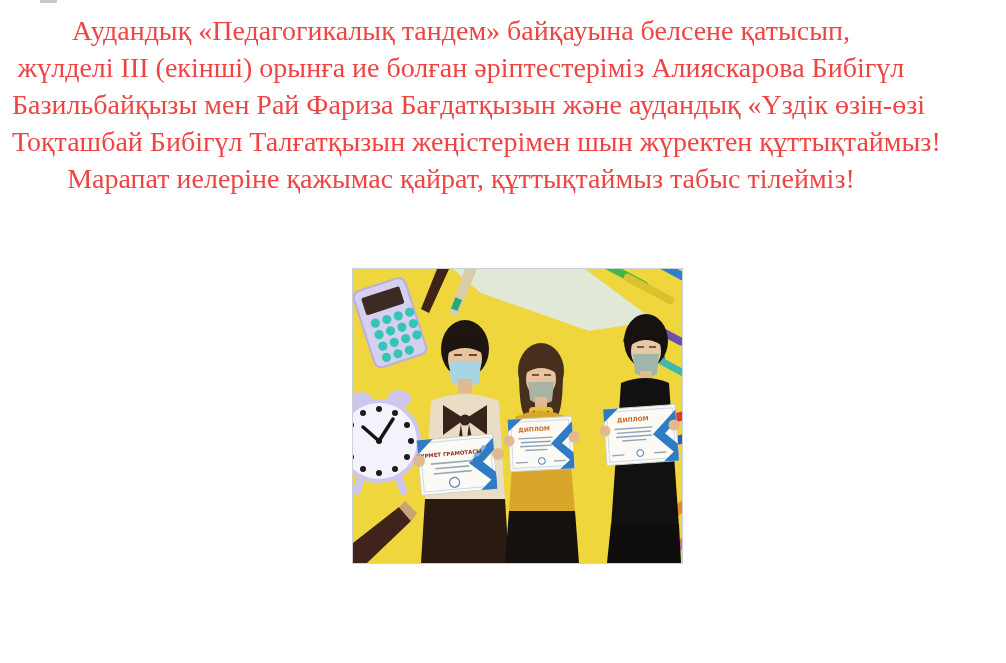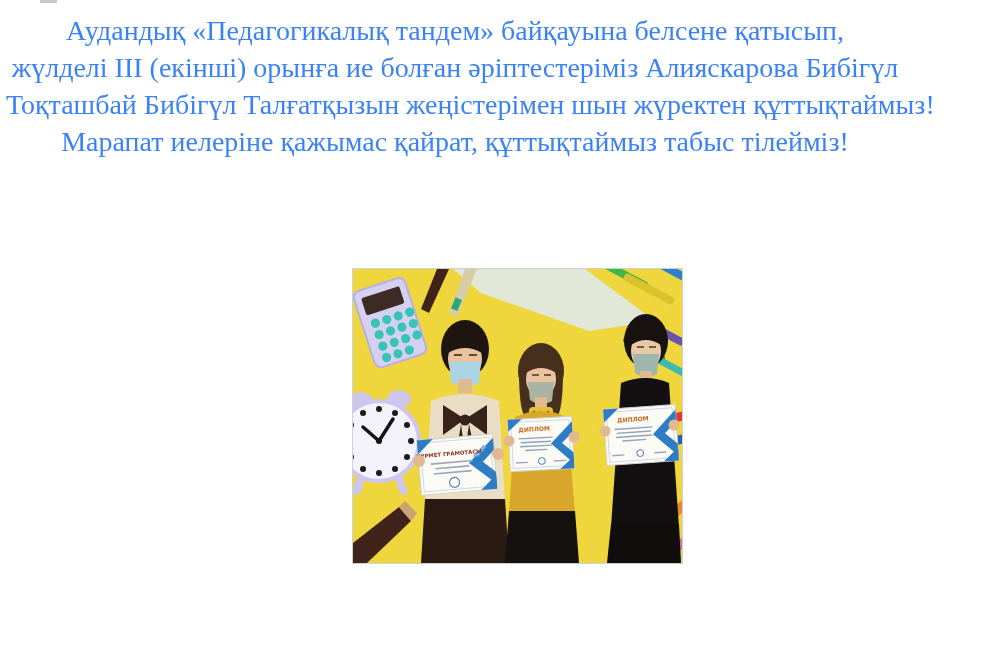--- a/index.html
+++ b/index.html
@@ -18,24 +18,24 @@
     position: absolute;
     left: 40px;
     top: 0;
     width: 17px;
     height: 3px;
     background: #c9c9c9;
   }
   .announcement {
     position: absolute;
     top: 12px;
-    left: 6px;
+    left: 12px;
     width: 898px;
     text-align: center;
-    color: #3b82f6;
+    color: #ef4444;
     font-size: 28px;
     line-height: 37px;
     font-family: "Liberation Serif", serif;
   }
   .announcement .line {
     white-space: nowrap;
   }
   .photo-wrap {
     position: absolute;
     left: 352px;
@@ -52,20 +52,21 @@
   }
 </style>
 </head>
 <body>
 
 <div class="top-artifact"></div>
 
 <div class="announcement">
   <div class="line">Аудандық «Педагогикалық тандем» байқауына белсене қатысып,</div>
   <div class="line">жүлделі III (екінші) орынға ие болған әріптестеріміз Алияскарова Бибігүл</div>
+  <div class="line">Базильбайқызы мен Рай Фариза Бағдатқызын және аудандық «Үздік өзін-өзі</div>
   <div class="line">Тоқташбай Бибігүл Талғатқызын жеңістерімен шын жүректен құттықтаймыз!</div>
   <div class="line">Марапат иелеріне қажымас қайрат, құттықтаймыз табыс тілейміз!</div>
 </div>
 
 <div class="photo-wrap">
   <svg width="329" height="294" viewBox="0 0 329 294" xmlns="http://www.w3.org/2000/svg">
 
     <rect x="0" y="0" width="329" height="294" fill="#eed63c"></rect>
 
     <polygon points="100,0 232,0 302,52 236,62 128,24" fill="#dfe9e0" opacity="0.95"></polygon>

